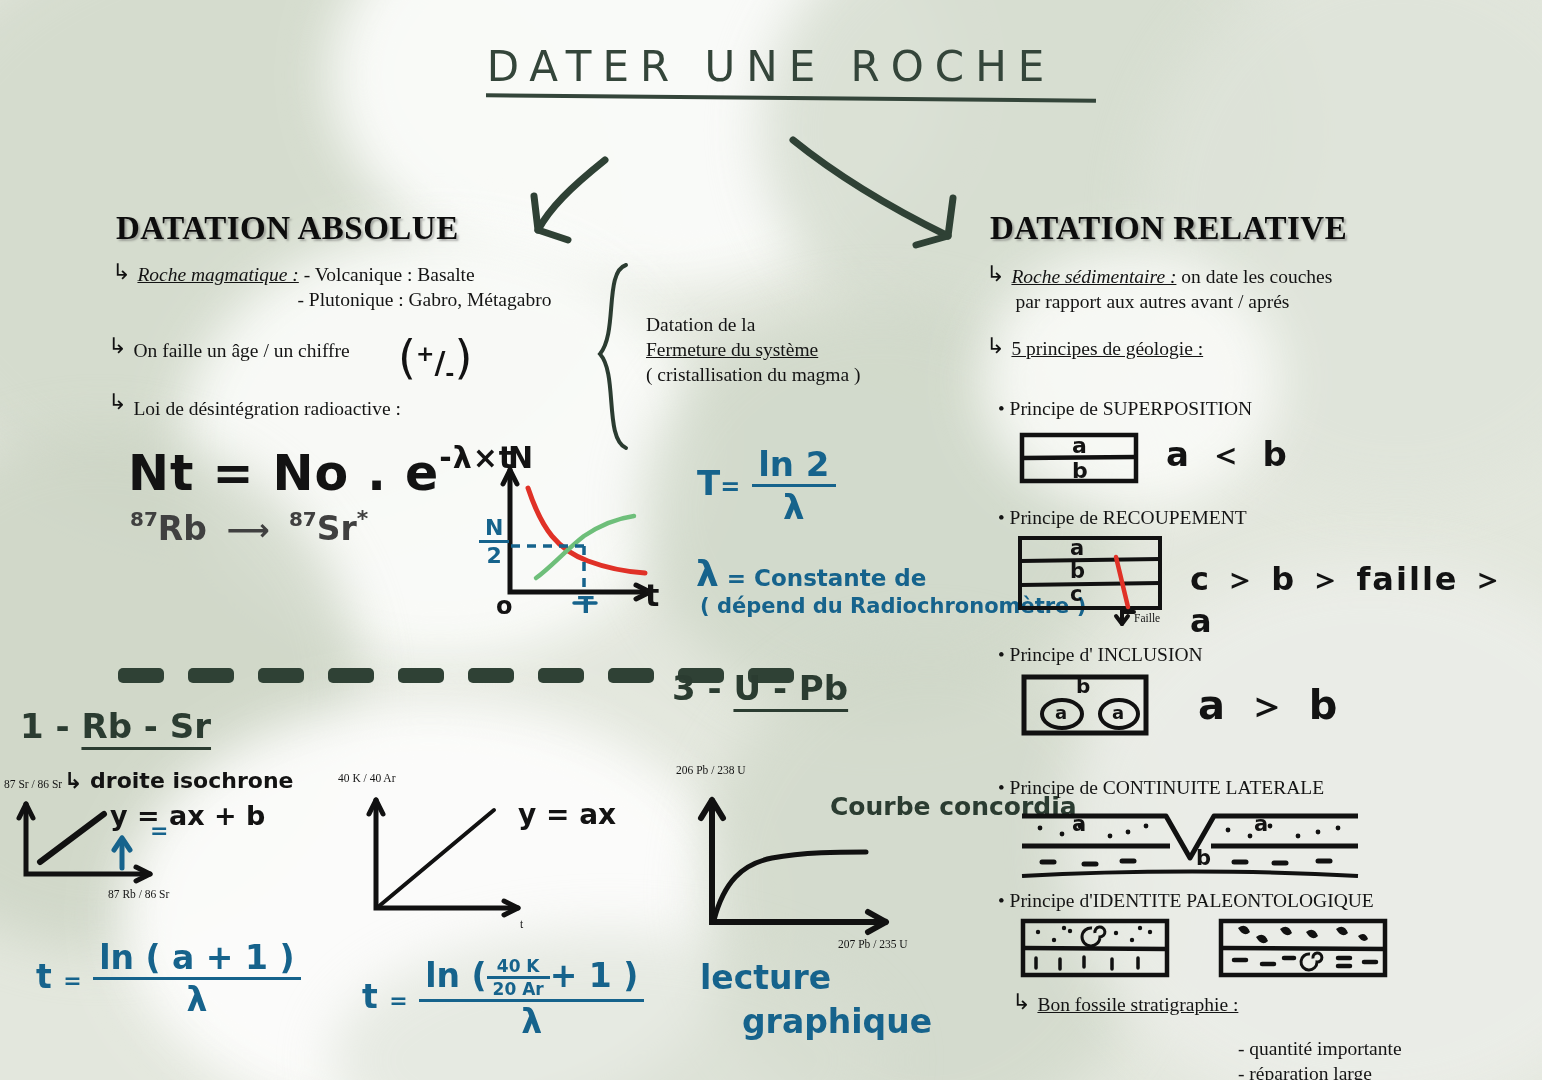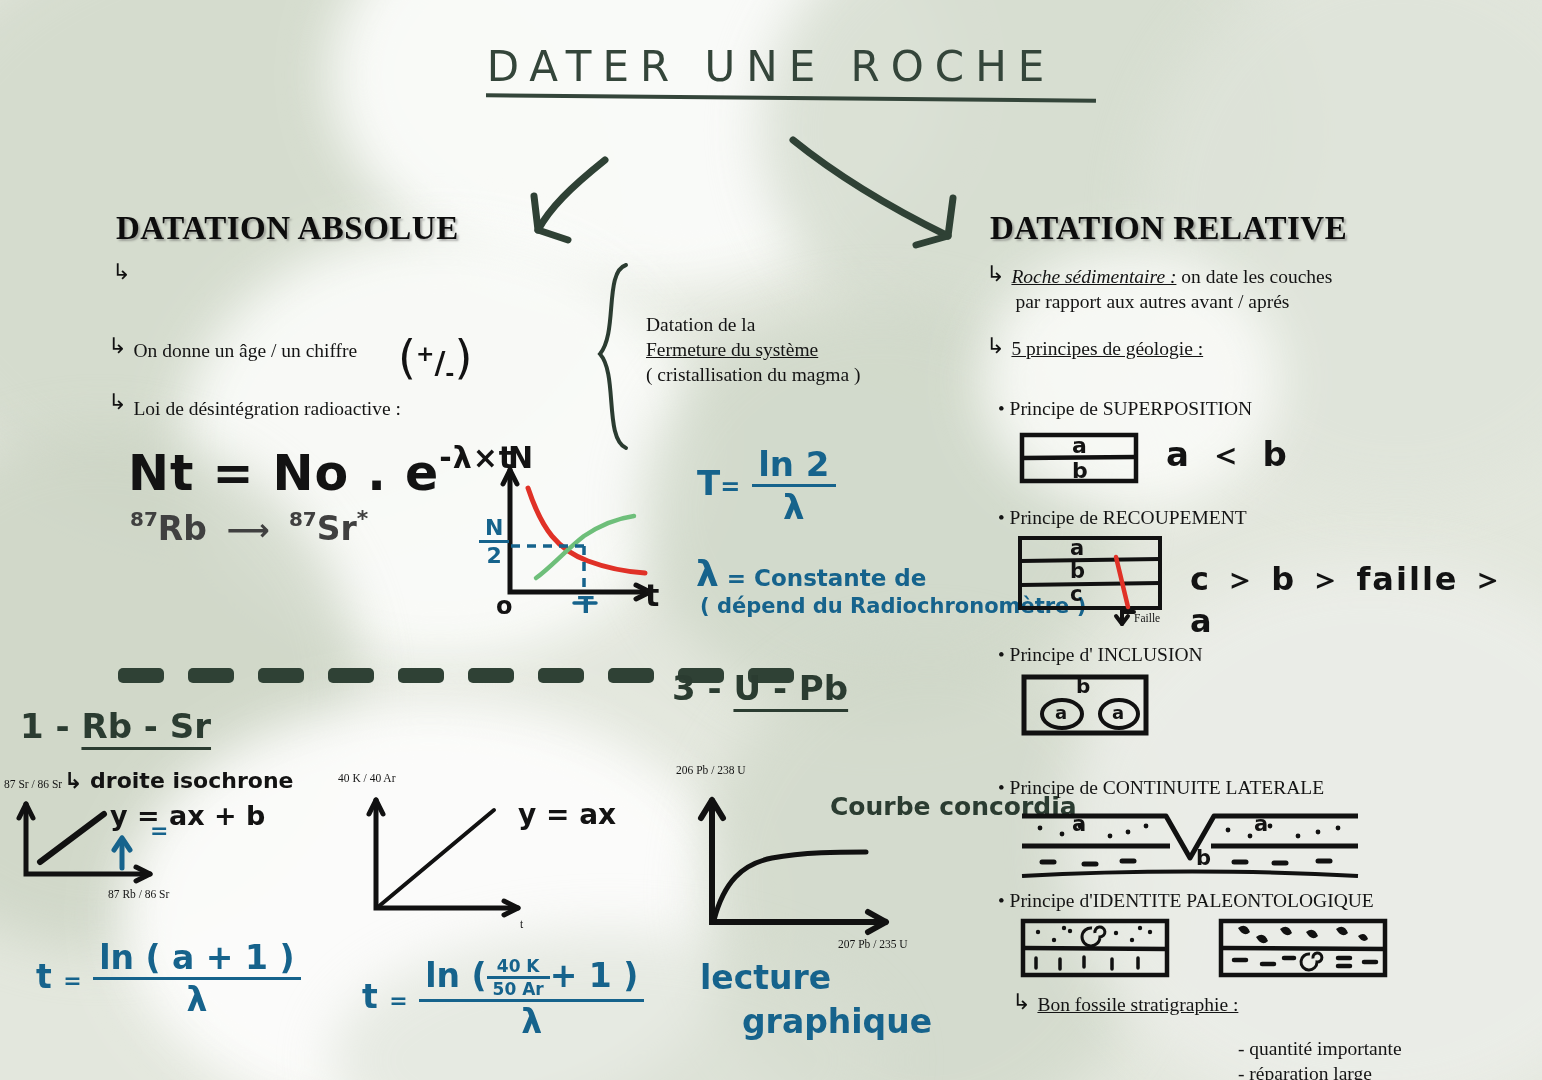--- a/index.html
+++ b/index.html
@@ -90,27 +90,32 @@
     <path d="M 28 112 L 24 78 M 28 112 L 58 122" stroke="#2f4135" stroke-width="7" fill="none" stroke-linecap="round"></path>
     <path d="M 283 22 C 330 60, 385 92, 438 118" stroke="#2f4135" stroke-width="7" fill="none" stroke-linecap="round"></path>
     <path d="M 438 118 L 443 80 M 438 118 L 406 127" stroke="#2f4135" stroke-width="7" fill="none" stroke-linecap="round"></path>
   </svg>
 
   <div class="abs bighead" style="left:116px;top:210px;">DATATION ABSOLUE</div>
 
   <div class="abs" style="left:112px;top:262px;width:520px;">
     <div class="bullet-row">
       <span class="hook">↳</span>
+      <div class="serif">
+        <span class="u">Roche magmatique :</span>
+        <span>- Volcanique : Basalte</span>
+        <div style="margin-left:160px;">- Plutonique : Gabro, Métagabro</div>
+      </div>
     </div>
   </div>
 
   <div class="abs" style="left:108px;top:336px;width:440px;">
     <div class="bullet-row">
       <span class="hook">↳</span>
-      <span class="serif" style="padding-top:2px;">On donne un âge / un chiffre</span>
+      <span class="serif" style="padding-top:2px;">On faille un âge / un chiffre</span>
     </div>
   </div>
 
   <div class="abs hand hand-black" style="left:398px;top:330px;font-size:36px;">
     <span style="font-size:46px;font-weight:400;">(</span><span style="font-size:22px;vertical-align:12px;">+</span><span style="font-size:30px;">/</span><span style="font-size:22px;vertical-align:-8px;">-</span><span style="font-size:46px;font-weight:400;">)</span>
   </div>
 
   <div class="abs" style="left:108px;top:392px;width:440px;">
     <div class="bullet-row">
       <span class="hook">↳</span>
@@ -228,21 +233,21 @@
   </svg>
   <div class="abs tiny" style="left:520px;top:918px;">t</div>
   <div class="abs hand hand-black" style="left:518px;top:798px;font-size:28px;">y = ax</div>
   <div class="abs hand hand-blue" style="left:362px;top:956px;font-size:33px;">
     <span>t</span>
     <span style="font-size:22px;">=</span>
     <span class="frac">
       <span class="num">
         <span>ln (</span><span class="frac" style="font-size:17px;">
           <span class="num">40 K</span>
-          <span class="den">50 Ar</span>
+          <span class="den">20 Ar</span>
         </span><span>+ 1 )</span>
       </span>
       <span class="den">λ</span>
     </span>
   </div>
 
   <div class="abs hand hand-dark" style="left:672px;top:668px;font-size:34px;">
     <span>3 -</span>
     <span style="text-decoration:underline;text-underline-offset:9px;text-decoration-thickness:3px;">U - Pb</span>
   </div>
@@ -319,20 +324,21 @@
     <span>Principe d' INCLUSION</span>
   </div>
   <svg class="abs" style="left:1022px;top:674px;width:130px;height:62px;">
     <rect x="2" y="3" width="122" height="56" stroke="#111" stroke-width="5" fill="none"></rect>
     <ellipse cx="40" cy="40" rx="20" ry="14" stroke="#111" stroke-width="4" fill="none"></ellipse>
     <ellipse cx="97" cy="40" rx="19" ry="14" stroke="#111" stroke-width="4" fill="none"></ellipse>
   </svg>
   <div class="abs hand hand-black" style="left:1076px;top:674px;font-size:20px;">b</div>
   <div class="abs hand hand-black" style="left:1055px;top:702px;font-size:18px;">a</div>
   <div class="abs hand hand-black" style="left:1112px;top:702px;font-size:18px;">a</div>
+  <div class="abs hand hand-black" style="left:1198px;top:678px;font-size:40px;letter-spacing:4px;">a ＞ b</div>
 
   <div class="abs serif" style="left:998px;top:775px;">
     <span class="dot">•</span>
     <span>Principe de CONTINUITE LATERALE</span>
   </div>
   <svg class="abs" style="left:1018px;top:806px;width:350px;height:80px;">
     <path d="M 4 10 L 148 10 L 172 52 L 196 10 L 340 10" stroke="#111" stroke-width="5" fill="none" stroke-linejoin="round"></path>
     <path d="M 4 40 L 152 40 M 193 40 L 340 40" stroke="#111" stroke-width="5" fill="none"></path>
     <path d="M 4 70 C 110 64, 240 64, 340 70" stroke="#111" stroke-width="4" fill="none"></path>
     <g fill="#111">

